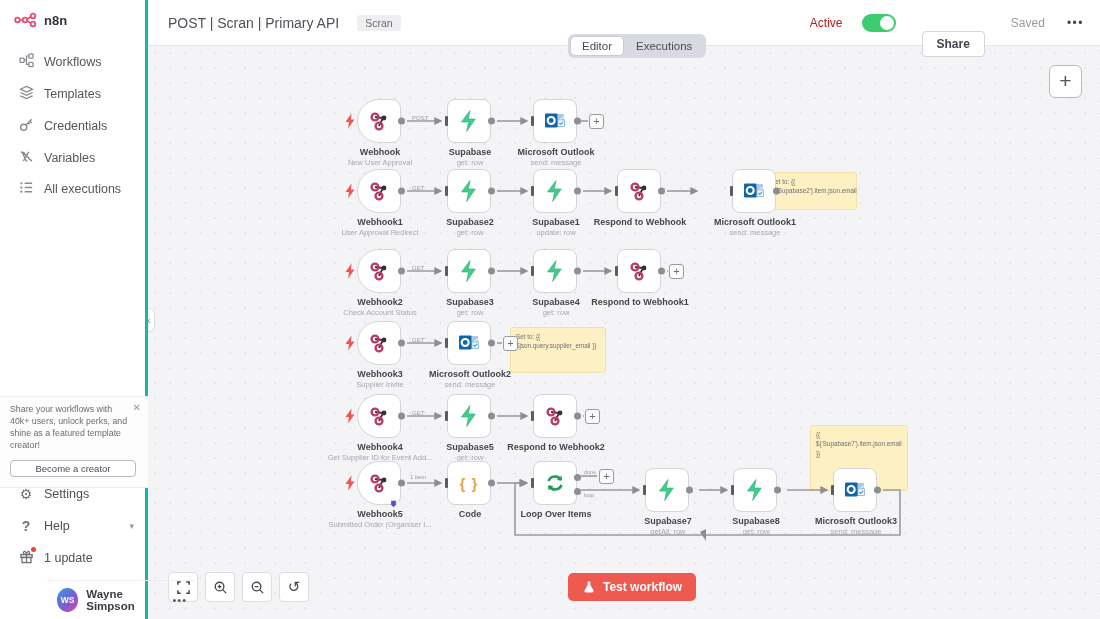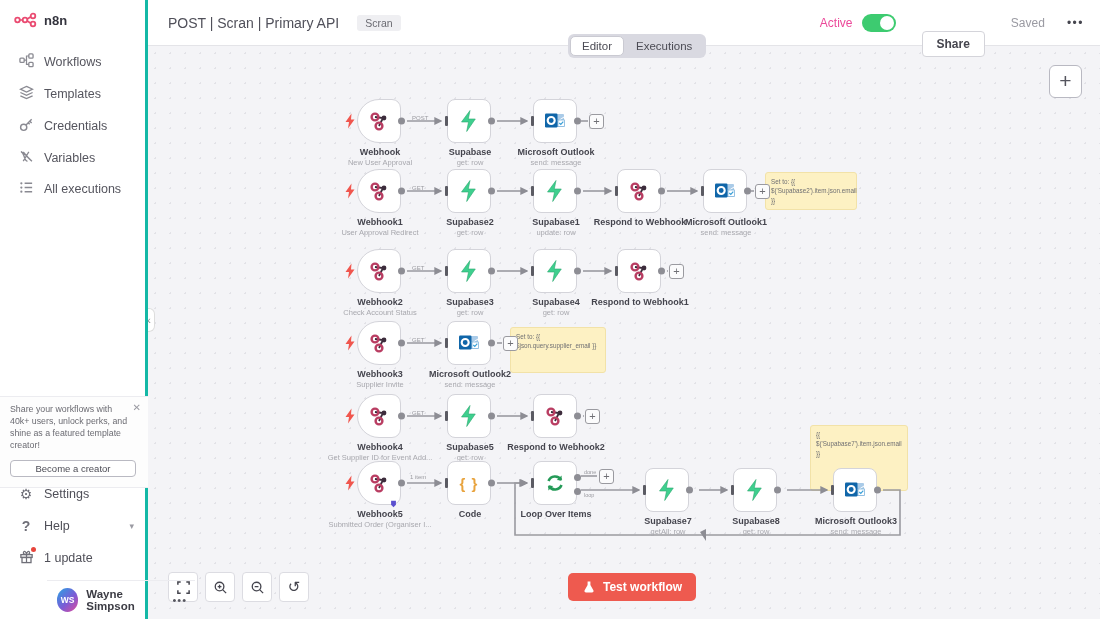--- a/index.html
+++ b/index.html
@@ -25,21 +25,21 @@
   .user-row { position:absolute; left:0; top:580px; width:148px; height:39px; border-top:1px solid #ececf0; display:flex; align-items:center; gap:8px; padding-left:10px;margin-left:47px; }
   .avatar { width:24px; height:24px; border-radius:50%; background:linear-gradient(135deg,#3f8fe0 15%,#7b5bd6 55%,#d64da1 95%); color:#fff; font-size:8.5px; font-weight:bold; display:flex; align-items:center; justify-content:center; }
   .user-name { font-size:11.5px; font-weight:bold; color:#3c3c44; }
   .user-menu { margin-left:auto; margin-right:8px; color:#55555e; font-size:11px; letter-spacing:1px; cursor:pointer; }
 
   
   .topbar { position:absolute; left:148px; top:0; width:952px; height:46px; background:#fff; border-bottom:1px solid #e4e4e8; display:flex; align-items:center; z-index:9; }
   .wf-title { margin-left:20px; font-size:14px; color:#50505a; }
   .wf-tag { margin-left:18px; background:#efeff2; border-radius:3px; padding:2px 8px; font-size:10.5px; color:#6b6b72; cursor:pointer; }
   .top-right { margin-left:auto; display:flex; align-items:center; margin-right:16px; }
-  .active-label { font-size:12px; color:#ec4899; margin-right:9px; }
+  .active-label { font-size:12px; color:#b91c1c; margin-right:19px; }
   .toggle { width:34px; height:18px; border-radius:9px; background:#3dcb70; position:relative; cursor:pointer; }
   .toggle .knob { position:absolute; right:2px; top:2px; width:14px; height:14px; border-radius:50%; background:#fff; }
   .share-btn { margin-left:26px; border:1px solid #d4d4da; border-radius:4px; background:#fff; padding:5px 14px; font-size:12px; font-weight:bold; color:#45454e; cursor:pointer;margin-top:42px; }
   .saved-label { margin-left:26px; font-size:12px; color:#9a9aa2; }
   .top-menu { margin-left:22px; color:#45454e; font-size:12px; letter-spacing:1.5px; cursor:pointer; }
 
   
   .tabs { position:absolute; left:568px; top:34px; z-index:20; background:#d9d9e1; border-radius:6px; padding:2px; display:flex; }
   .tab { font-size:11.5px; padding:4px 12px; border-radius:5px; color:#4c4c55; cursor:pointer; }
   .tab.active { background:#fff; border:1px solid #cacad2; padding:3px 11px; }
@@ -365,21 +365,21 @@
       <div class="nlabel">Supabase1</div>
       <div class="nsub">update: row</div>
     </div>
     <div class="node has-in" style="left:469px;top:123px">
       <svg width="24" height="24">
           <use href="#i-webhook"></use>
         </svg>
       <span class="out"></span>
       <div class="nlabel">Respond to Webhook</div>
     </div>
-    <div class="node has-in" style="left:555px;top:123px">
+    <div class="node has-in" style="left:584px;top:123px">
       <svg width="24" height="24">
           <use href="#i-outlook"></use>
         </svg>
       <span class="out"></span>
       <div class="nlabel">Microsoft Outlook1</div>
       <div class="nsub">send: message</div>
     </div>
 
     <div class="node d-shape" style="left:209px;top:203px">
       <span class="bolt"><svg width="12" height="16">

